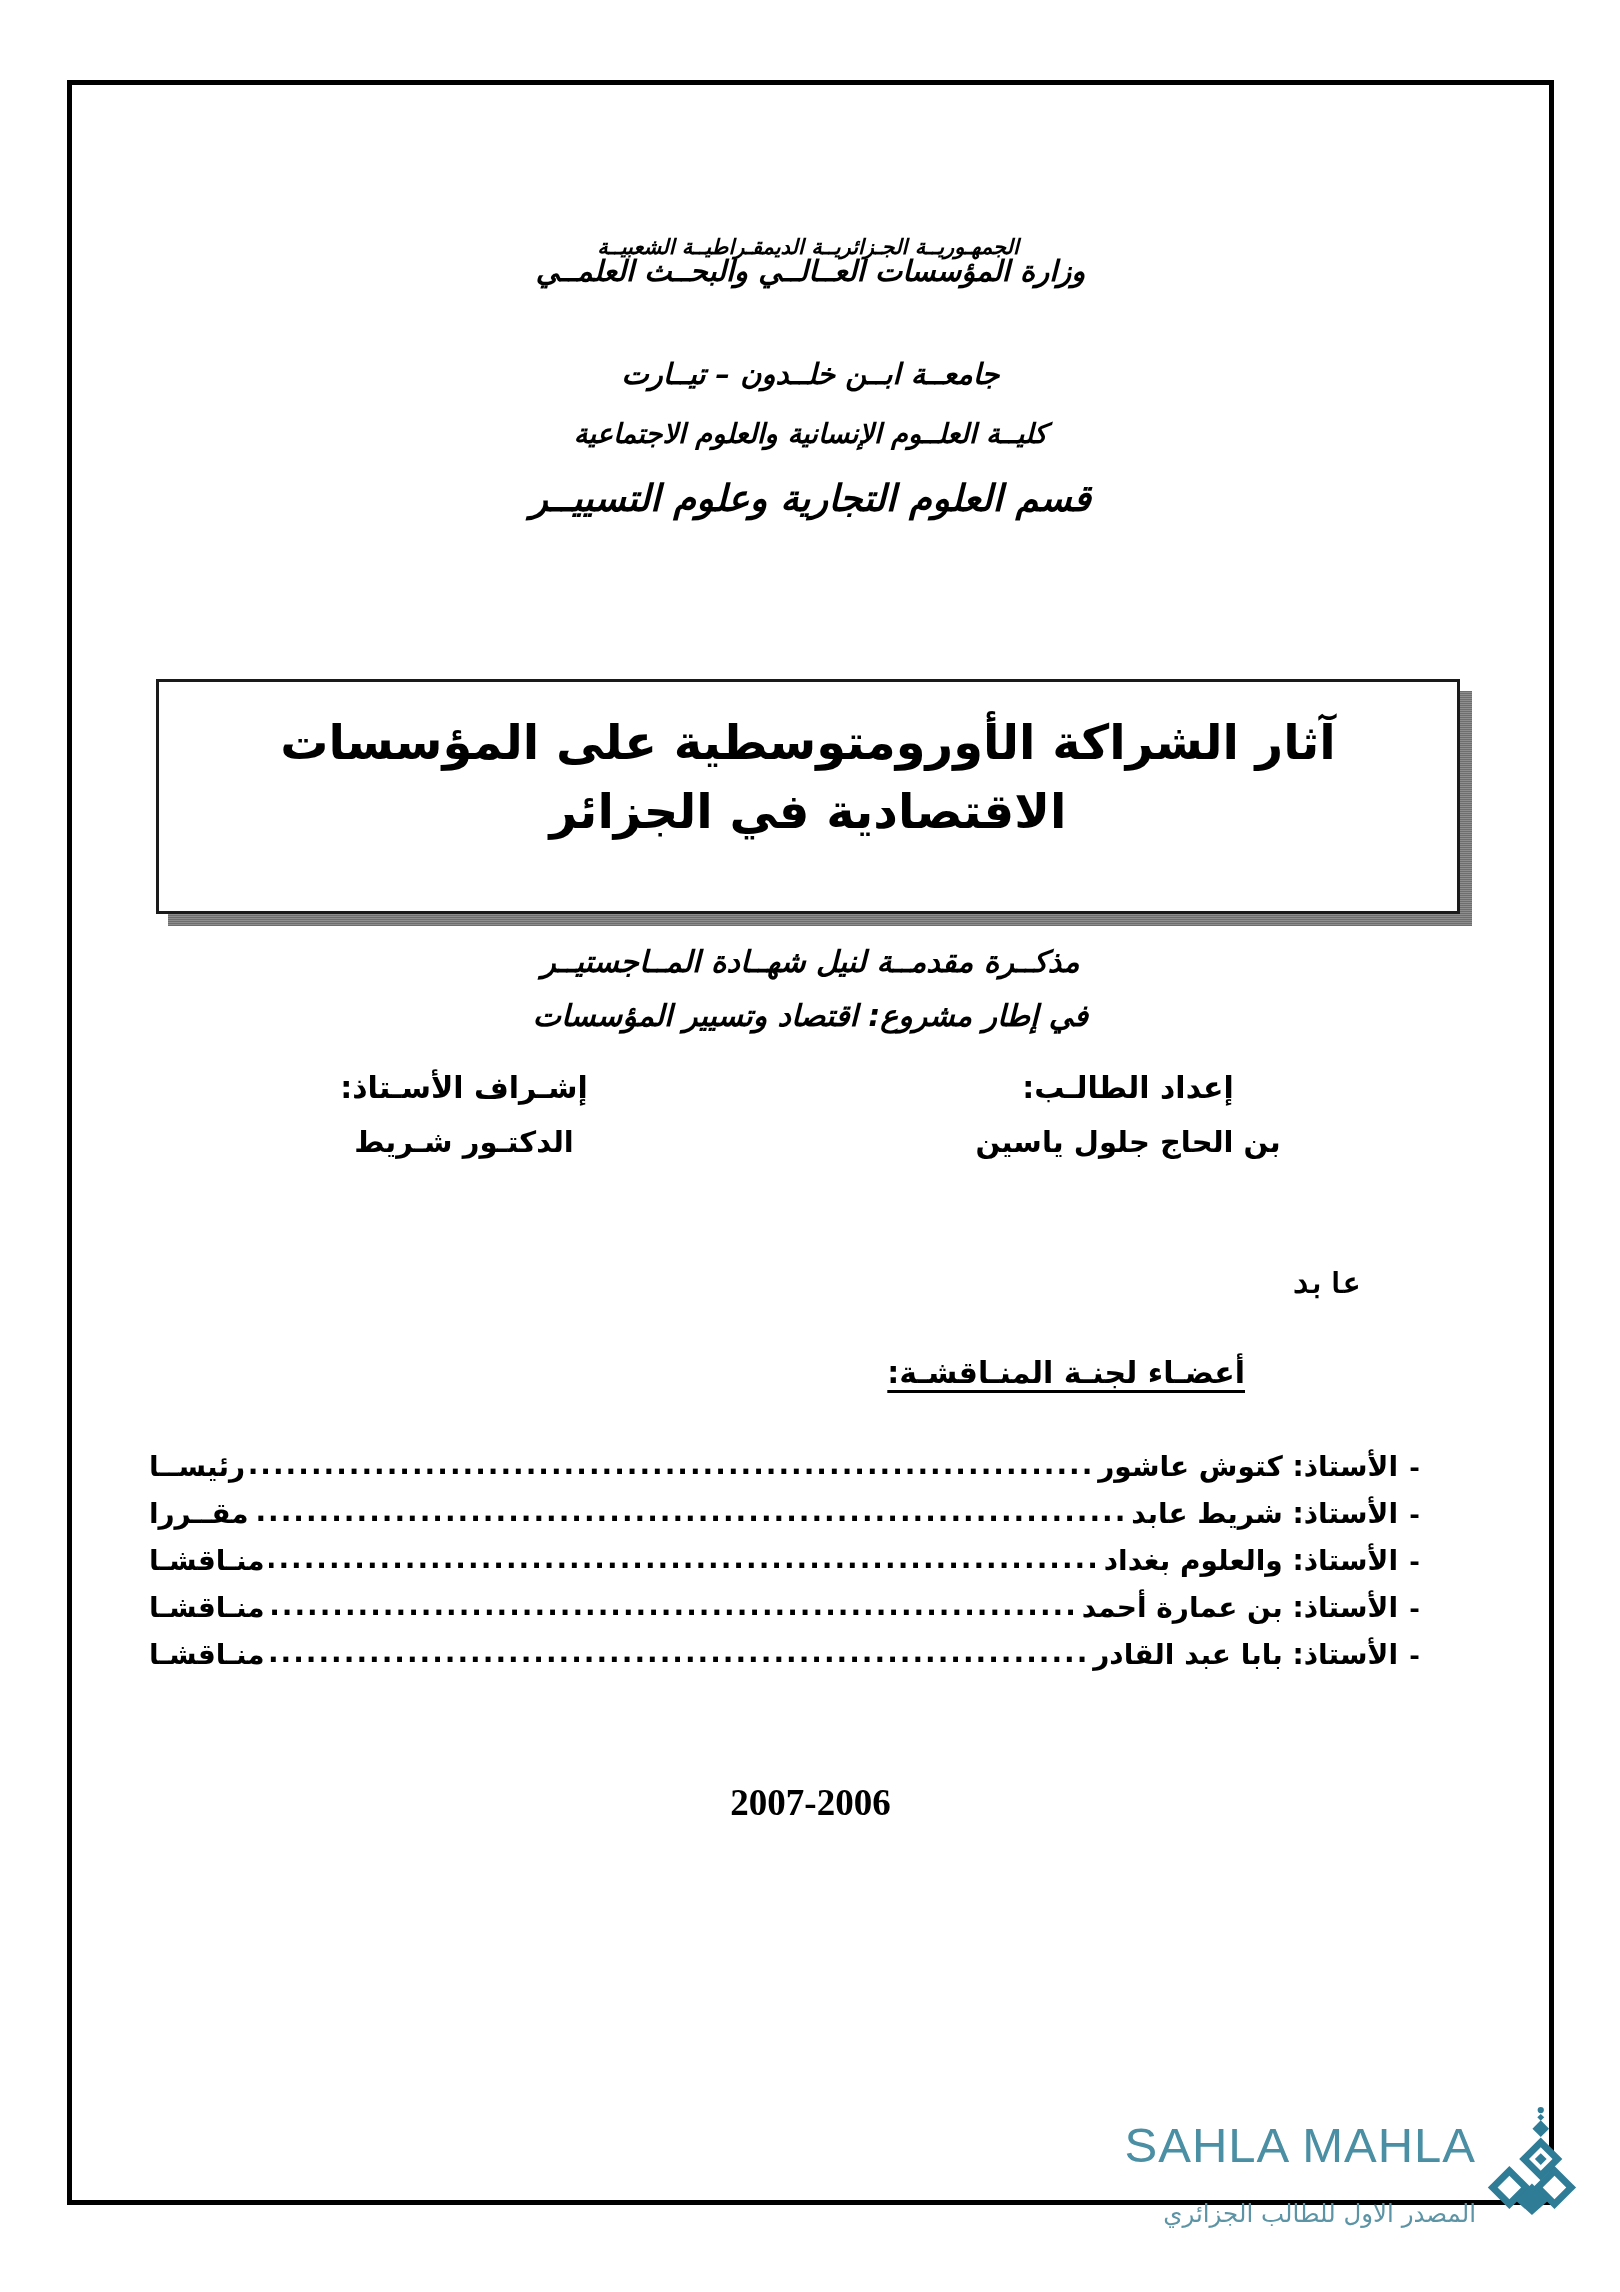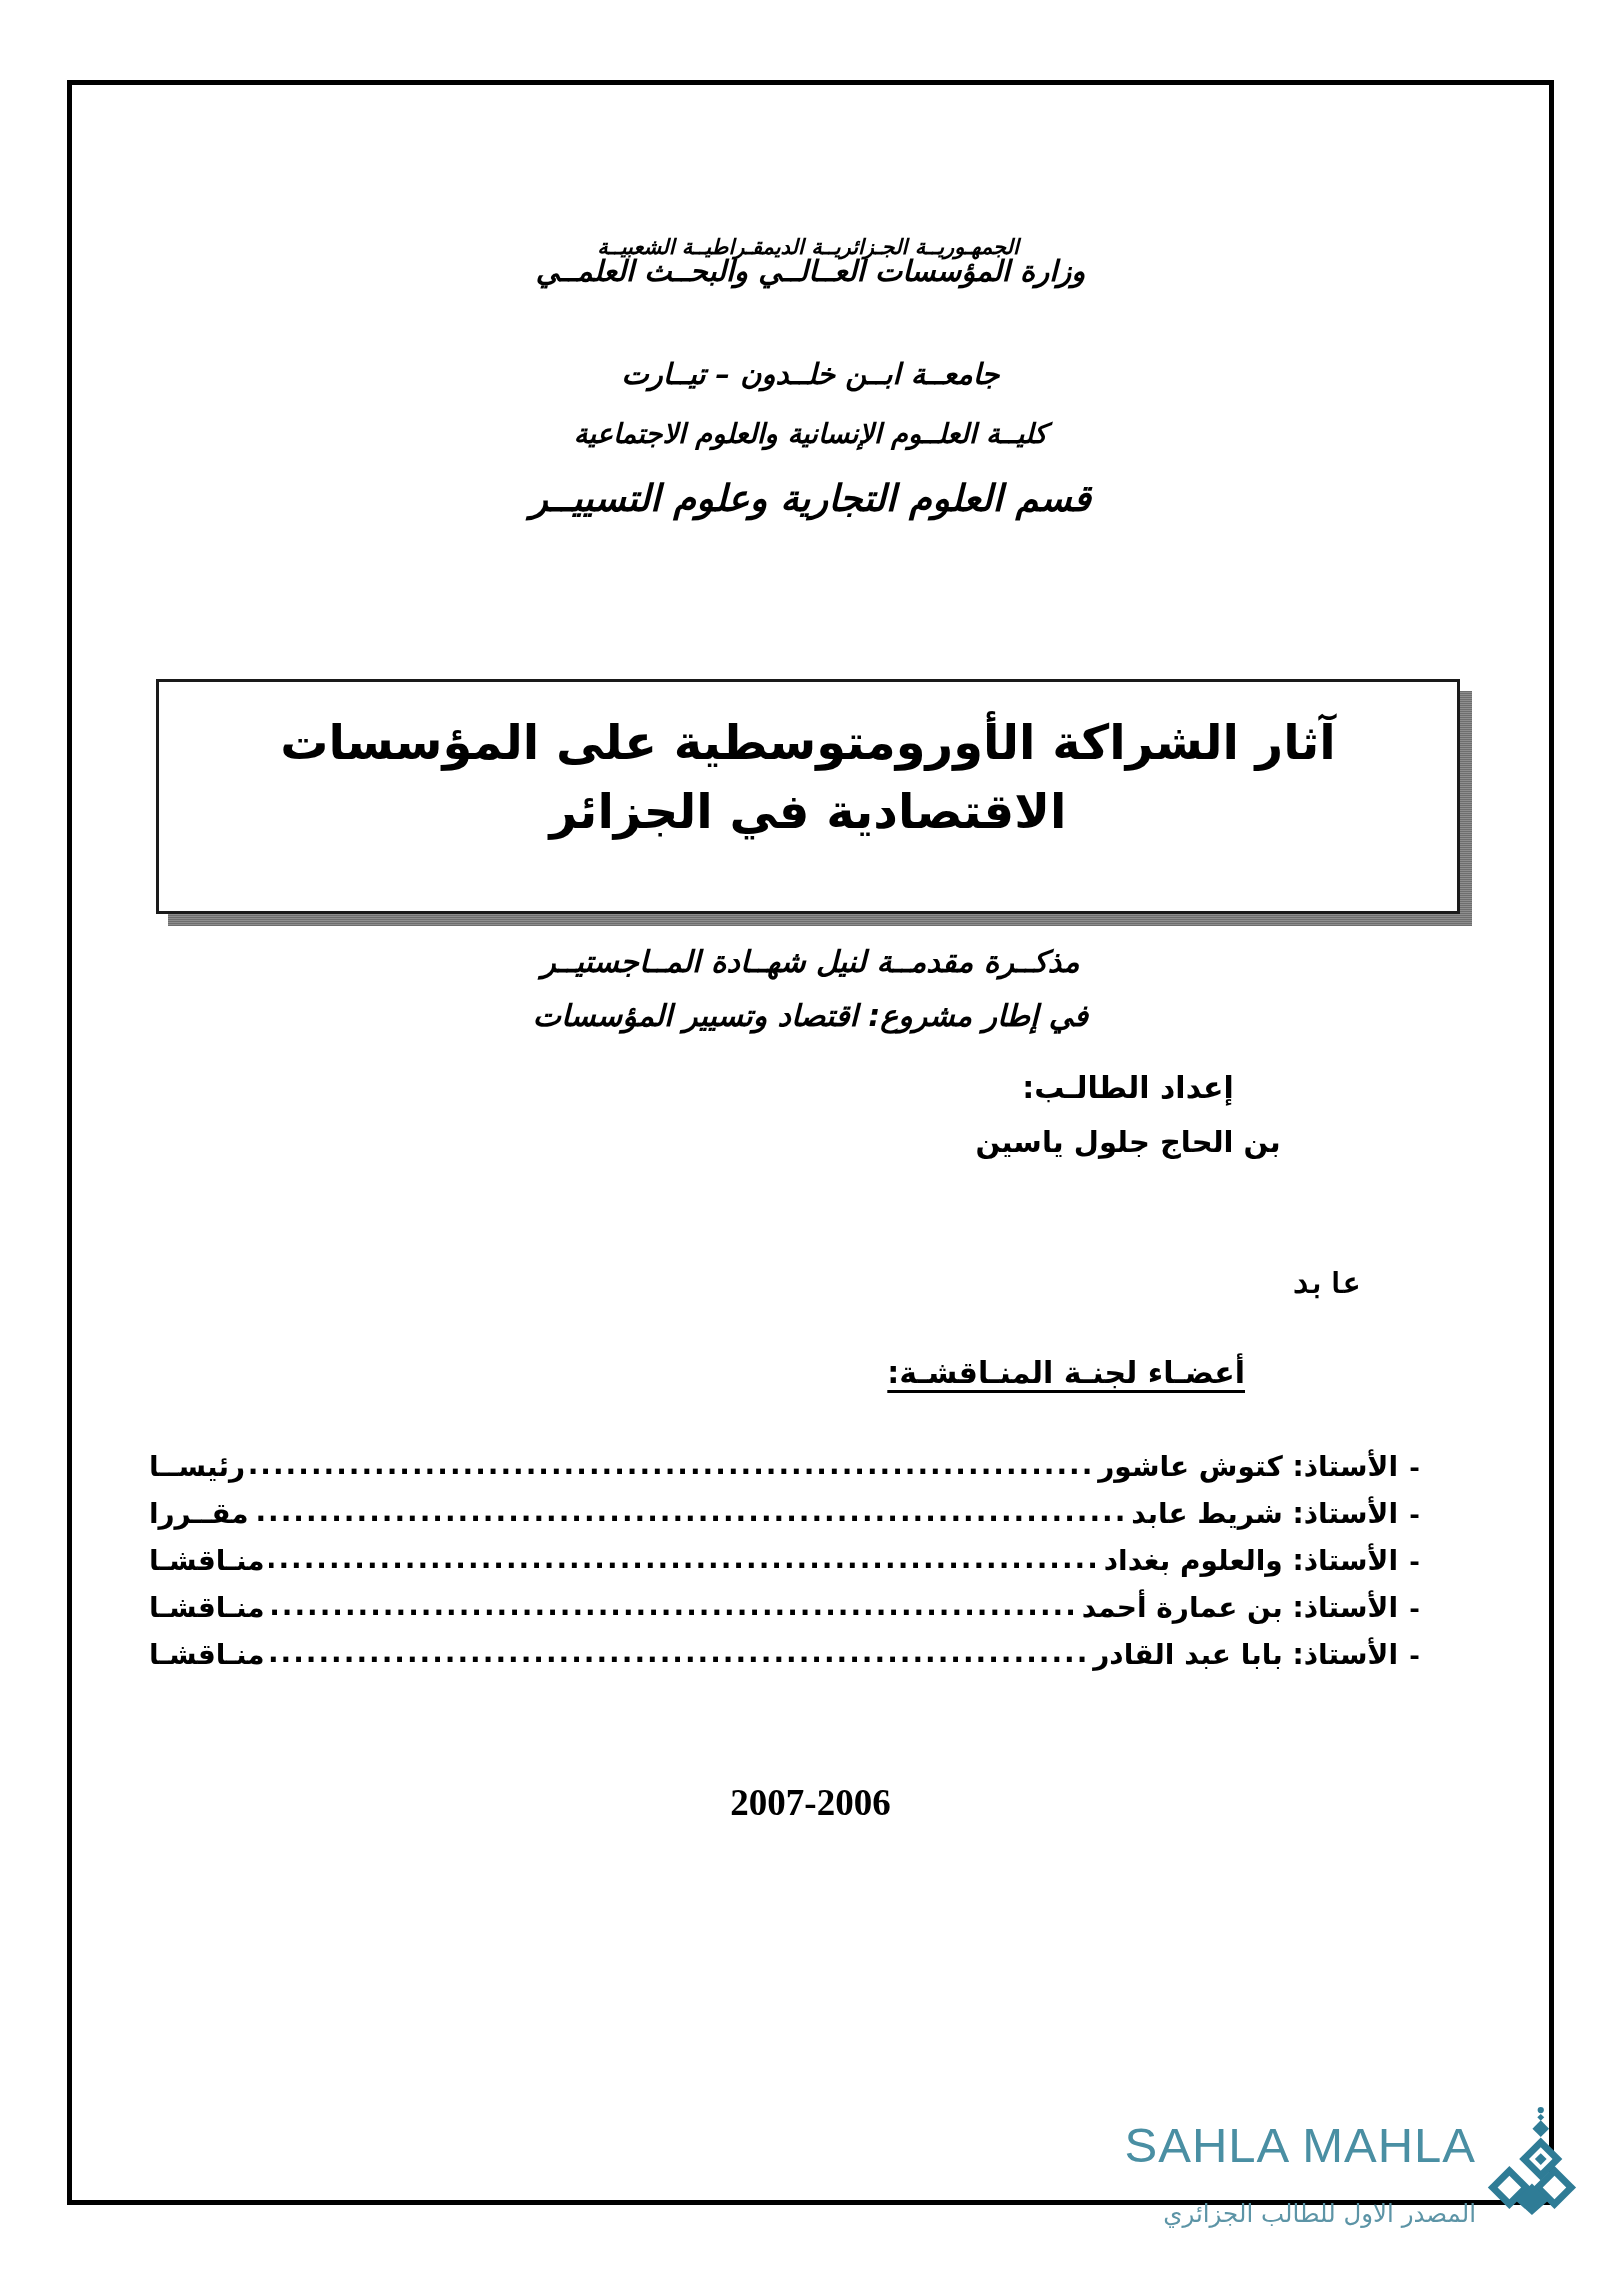--- a/index.html
+++ b/index.html
@@ -313,20 +313,24 @@
       <div id="title-text">آثار الشراكة الأورومتوسطية على المؤسسات الاقتصادية في الجزائر</div>
     </div>
 
     <div class="row ar-head" id="thesis-line-1">مذكــرة مقدمــة لنيل شهــادة المــاجستيــر</div>
     <div class="row ar-head" id="thesis-line-2">في إطار مشروع: اقتصاد وتسيير المؤسسات</div>
 
     <div id="people-block">
       <div class="person-col" id="author-col">
         <div class="person-label">إعداد الطالـب:</div>
         <div class="person-name">بن الحاج جلول ياسين</div>
+      </div>
+      <div class="person-col" id="supervisor-col">
+        <div class="person-label">إشـراف الأسـتاذ:</div>
+        <div class="person-name">الدكتـور شـريط</div>
       </div>
     </div>
     <div id="author-name-2">عابد</div>
 
     <div id="jury-heading">أعضـاء لجنـة المنـاقشـة:</div>
 
     <div id="jury-list">
         <div class="jury-row">
           <span class="jury-bullet">-</span>
           <span class="jury-name">الأستاذ: كتوش عاشور</span>

